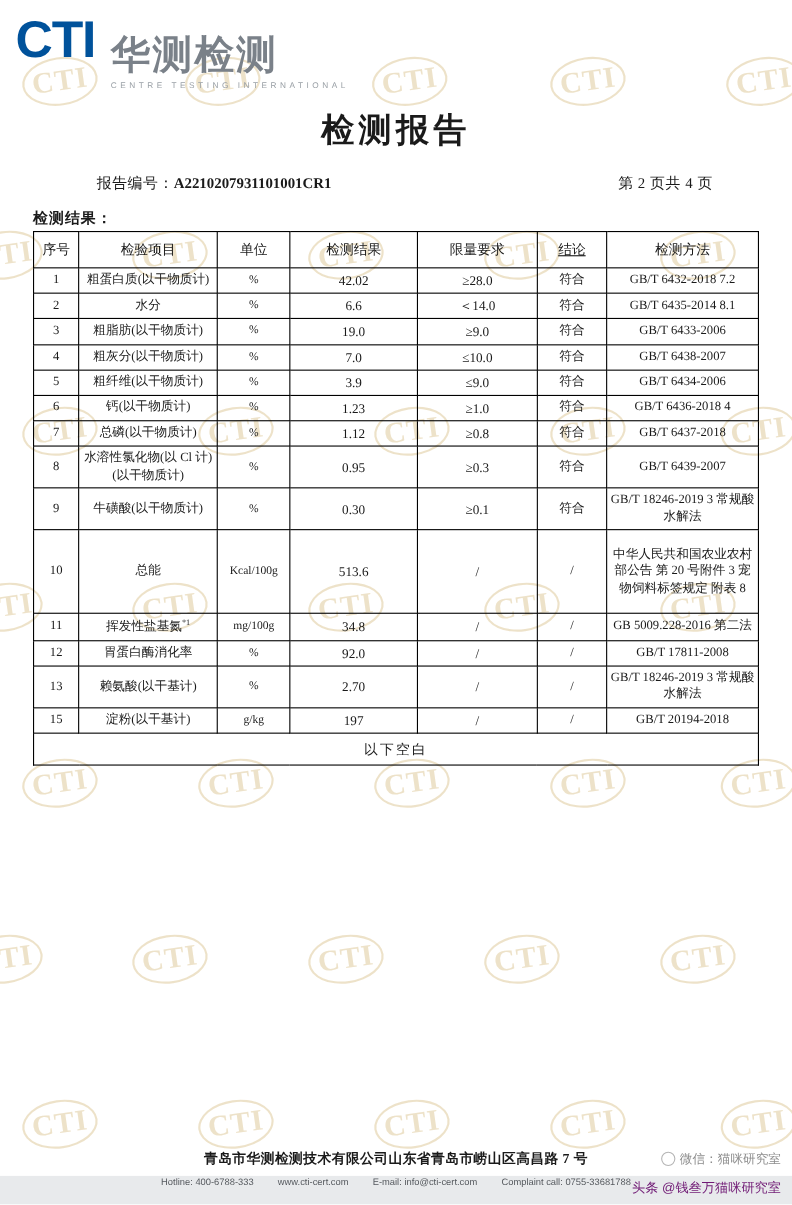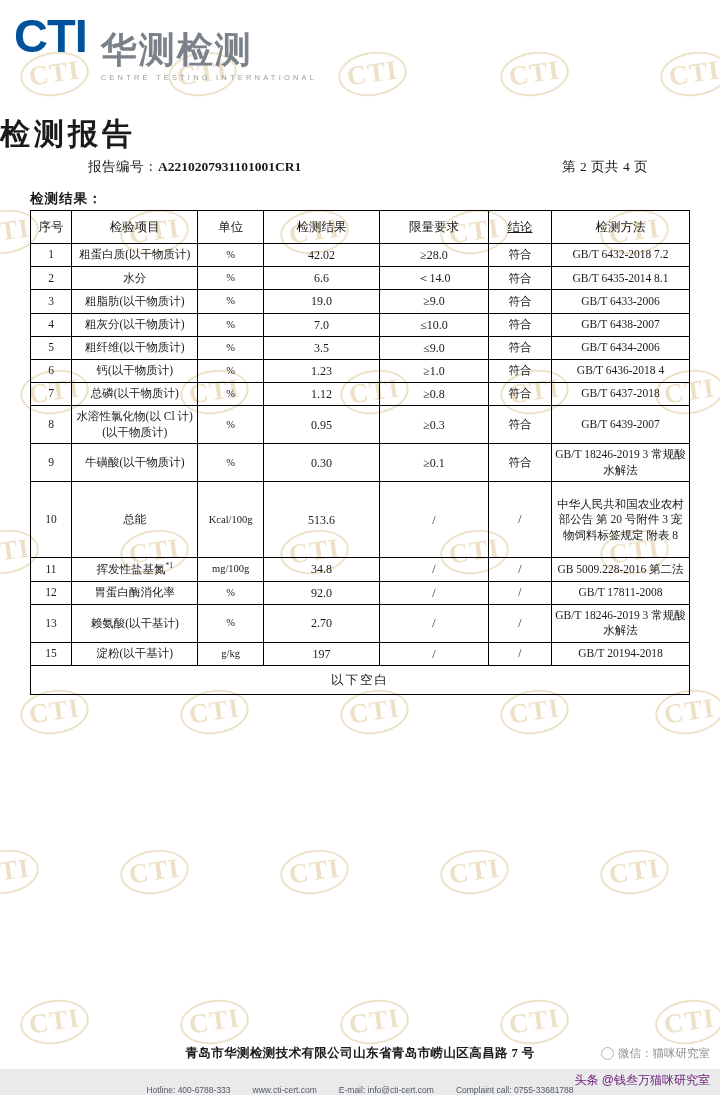--- a/index.html
+++ b/index.html
@@ -83,24 +83,24 @@
     color: #9aa0a6;
     letter-spacing: 3.2px;
     margin-top: 5px;
     text-align: center;
   }
 
   .doc-title {
     position: absolute;
     top: 98px;
     width: 720px;
+    text-align: center;
     font-size: 30px;
     font-weight: bold;
     letter-spacing: 4px;
-    margin-top: 16px;
   }
 
   .meta-row {
     position: absolute;
     top: 158px;
     left: 88px;
     width: 560px;
     display: flex;
     justify-content: space-between;
     font-size: 13.5px;
@@ -190,21 +190,21 @@
   }
 
   .bottom-bar {
     position: absolute;
     left: 0;
     bottom: 0;
     width: 720px;
     height: 26px;
     background: #e8eaec;
     display: flex;
-    align-items: flex-end;
+    align-items: flex-start;
     justify-content: center;
     gap: 22px;
     font-family: "Liberation Sans", sans-serif;
     font-size: 8.5px;
     color: #55595e;
     z-index: 3;
   }
 
   .wechat-tag {
     position: absolute;
@@ -349,21 +349,21 @@
         <td class="unit">%</td>
         <td class="res">7.0</td>
         <td class="limit">≤10.0</td>
         <td class="concl">符合</td>
         <td class="method">GB/T 6438-2007</td>
       </tr>
       <tr>
         <td>5</td>
         <td class="item">粗纤维(以干物质计)</td>
         <td class="unit">%</td>
-        <td class="res">3.5</td>
+        <td class="res">3.9</td>
         <td class="limit">≤9.0</td>
         <td class="concl">符合</td>
         <td class="method">GB/T 6434-2006</td>
       </tr>
       <tr>
         <td>6</td>
         <td class="item">钙(以干物质计)</td>
         <td class="unit">%</td>
         <td class="res">1.23</td>
         <td class="limit">≥1.0</td>

